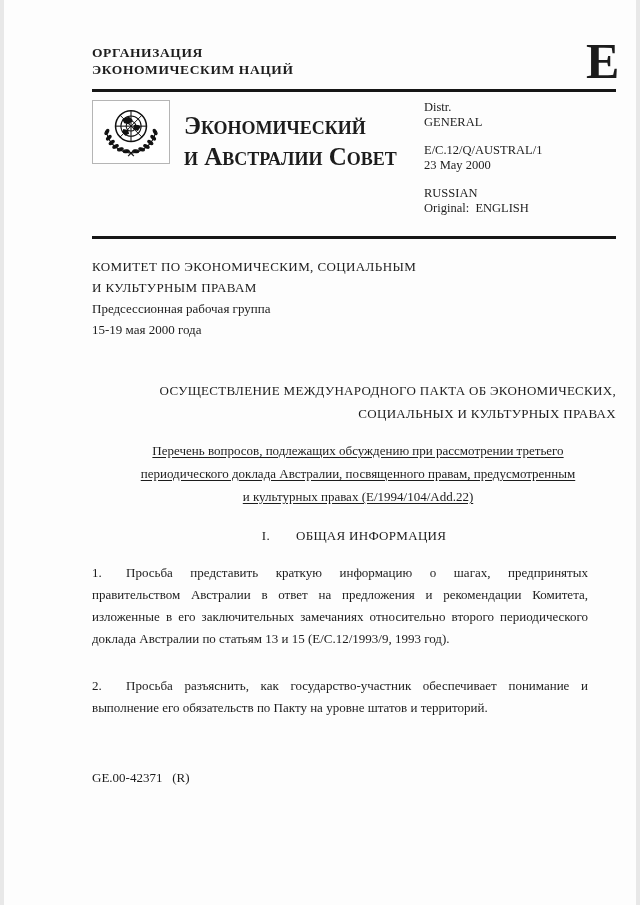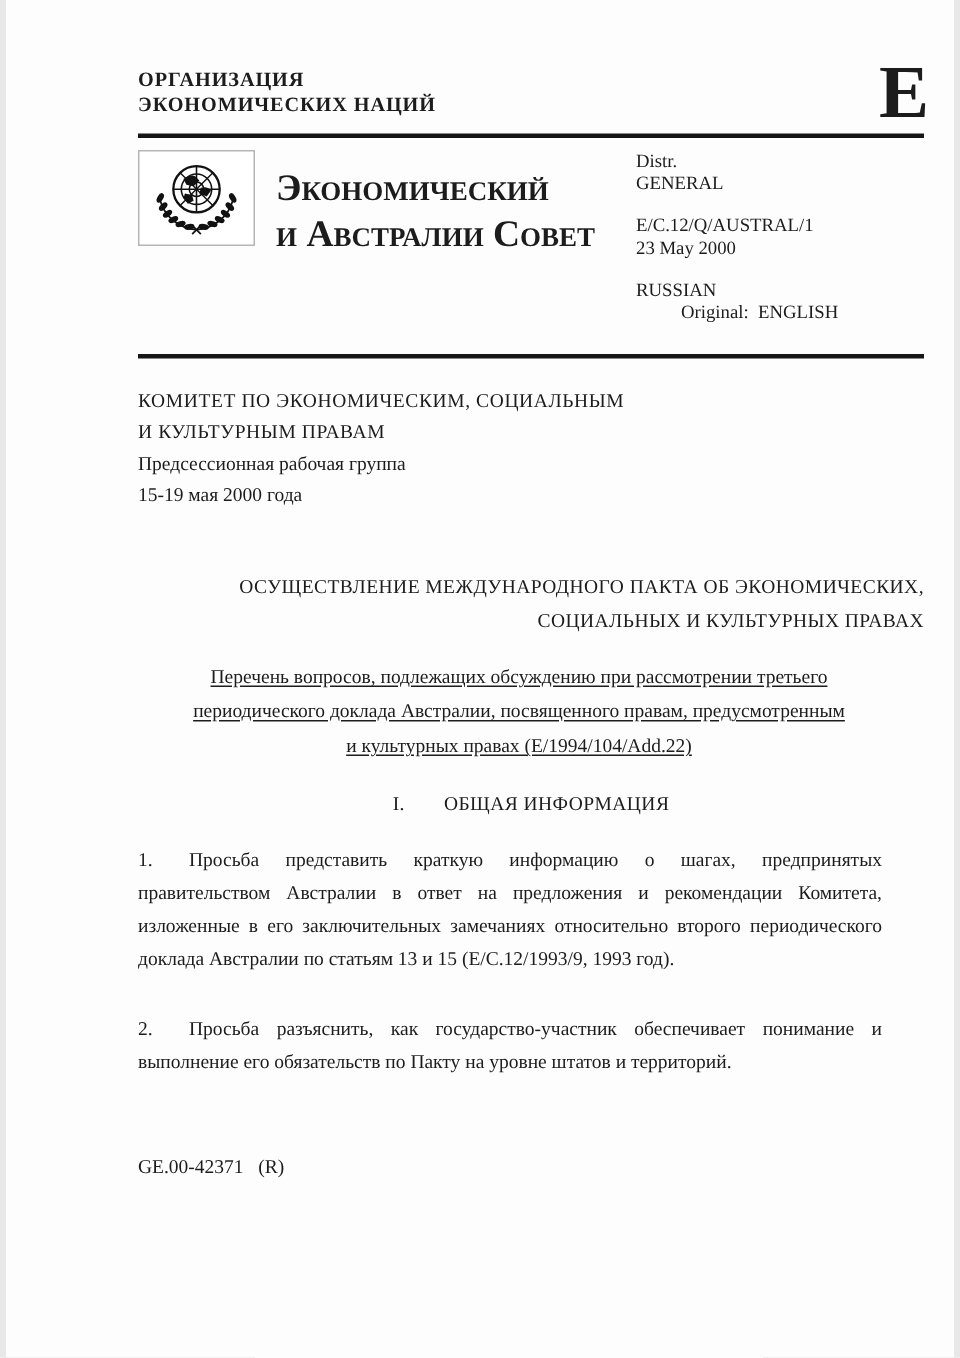--- a/index.html
+++ b/index.html
@@ -38,33 +38,33 @@
   .council{
     left:180px;top:110px;
     font-size:25px;font-weight:bold;
     font-variant:small-caps;
     line-height:31px;white-space:nowrap;
   }
 
   
   .distr-col{left:420px;top:100px;font-size:12.5px;line-height:14.5px;}
   .distr-col .blk{margin-bottom:14px;}
-  .orig-line{white-space:pre;margin-left:30px;}
+  .orig-line{white-space:pre;}
 
   
   .committee{left:88px;top:256px;font-size:13px;line-height:21px;}
   .committee .caps{letter-spacing:0.4px;}
 
   
   .doc-title{
     left:88px;top:379px;width:524px;
     text-align:right;font-size:13px;line-height:23px;letter-spacing:0.3px;
   }
   .doc-subtitle{
-    left:80px;top:439px;width:524px;
+    left:92px;top:439px;width:524px;
     text-align:center;font-size:13px;line-height:23px;
   }
   .doc-subtitle .u{text-decoration:underline;text-underline-offset:2px;}
   .section-head{
     left:88px;top:528px;width:524px;
     text-align:center;font-size:13px;letter-spacing:0.3px;
   }
   .section-head .num{margin-right:26px;}
 
   
@@ -77,21 +77,21 @@
 
   svg .ln{stroke:#111;fill:none;}
 </style>
 </head>
 <body>
 
 <div class="page">
 
   <div class="abs org-name">
     <div>ОРГАНИЗАЦИЯ</div>
-    <div>ЭКОНОМИЧЕСКИХ НАЦИЙ</div>
+    <div>ЭКОНОМИЧЕСКИМ НАЦИЙ</div>
   </div>
 
   <div class="abs doc-letter">E</div>
 
   <div class="abs rule-1"></div>
 
   <div class="abs emblem-box">
     <span>
       <svg width="68" height="56" viewBox="0 0 70 58">
 

